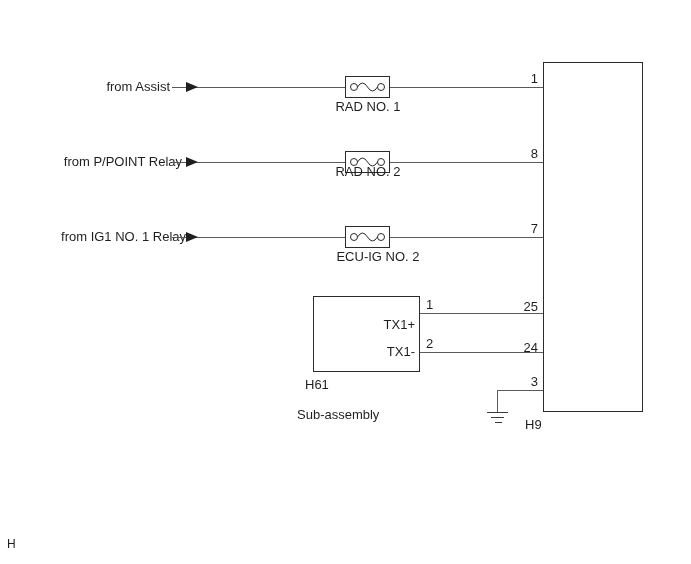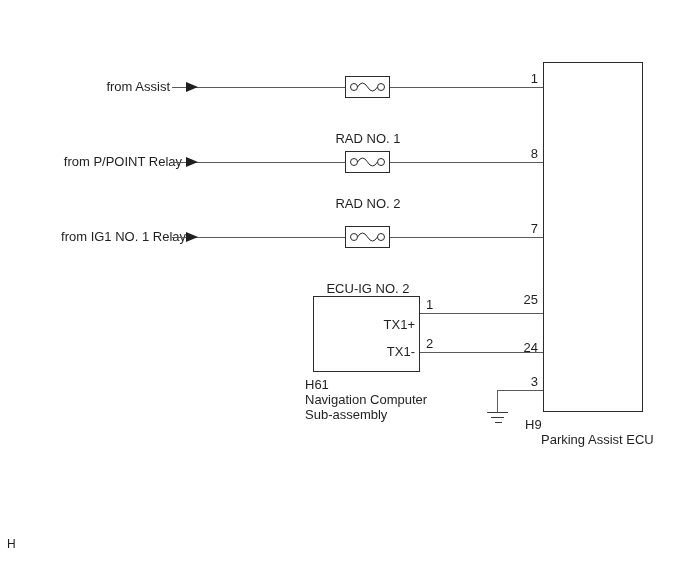--- a/index.html
+++ b/index.html
@@ -10,21 +10,21 @@
     font-family:"Liberation Sans",sans-serif;
     overflow:hidden;
   }
   .txt{
     position:absolute;
     font-size:13px;line-height:16px;
     color:#1f1f1f;
     white-space:nowrap;
   }
   .r{text-align:right;}
-  .c{text-align:center;margin-top:32px;}
+  .c{text-align:center;}
   .wire{position:absolute;height:0;border-top:1px solid #5a5a5a;}
   .vwire{position:absolute;width:0;border-left:1px solid #5a5a5a;}
   .arrow{
     position:absolute;width:0;height:0;
     border-left:12px solid #1f1f1f;
     border-top:5px solid transparent;
     border-bottom:5px solid transparent;
   }
   .fusebox{
     position:absolute;width:45px;height:22px;
@@ -80,37 +80,36 @@
     <div class="txt r" style="left:16px;top:229px;width:170px">from IG1 NO. 1 Relay</div>
     <div class="wire" style="left:172px;top:237px;width:173px"></div>
     <div class="arrow" style="left:186px;top:232px"></div>
     <div class="fusebox" style="left:345px;top:226px">
       <svg width="43" height="20" viewBox="0 0 43 20">
         <circle cx="8" cy="10" r="3.5" fill="none" stroke="#2b2b2b" stroke-width="1"></circle>
         <circle cx="35" cy="10" r="3.5" fill="none" stroke="#2b2b2b" stroke-width="1"></circle>
         <path d="M11.5 10 Q16.5 2 21.5 10 T31.5 10" fill="none" stroke="#2b2b2b" stroke-width="1"></path>
       </svg>
     </div>
-    <div class="txt c" style="left:318px;top:249px;width:100px">ECU-IG NO. 2</div>
+    <div class="txt c" style="left:328px;top:249px;width:100px">ECU-IG NO. 2</div>
     <div class="wire" style="left:390px;top:237px;width:153px"></div>
     <div class="txt r" style="left:500px;top:221px;width:38px">7</div>
     <div class="txt" style="left:548px;top:229px">IG</div>
   </div>
 
   <div class="box" style="left:313px;top:296px;width:107px;height:76px"></div>
   <div class="txt r" style="left:330px;top:317px;width:85px">TX1+</div>
   <div class="txt r" style="left:330px;top:344px;width:85px">TX1-</div>
   <div class="txt" style="left:305px;top:377px">H61</div>
-  <div class="txt" style="left:305px;top:392px">Navigation Computer</div>
-  <div class="txt" style="left:305px;top:407px">Sub-assembly</div>
+  <div class="txt" style="left:297px;top:407px">Sub-assembly</div>
 
   <div>
     <div class="txt" style="left:426px;top:297px;width:20px">1</div>
     <div class="wire" style="left:420px;top:313px;width:123px"></div>
-    <div class="txt r" style="left:500px;top:292px;width:38px">25</div>
+    <div class="txt r" style="left:500px;top:299px;width:38px">25</div>
     <div class="txt" style="left:548px;top:305px">TX+</div>
   </div>
 
   <div>
     <div class="txt" style="left:426px;top:336px;width:20px">2</div>
     <div class="wire" style="left:420px;top:352px;width:123px"></div>
     <div class="txt r" style="left:500px;top:340px;width:38px">24</div>
     <div class="txt" style="left:548px;top:344px">TX-</div>
   </div>
 
@@ -121,17 +120,16 @@
     <div>
       <div class="vwire" style="left:497px;top:390px;height:22px"></div>
       <div class="gbar" style="left:487px;top:412px;width:21px"></div>
       <div class="gbar" style="left:491px;top:417px;width:13px"></div>
       <div class="gbar" style="left:495px;top:422px;width:7px"></div>
     </div>
   </div>
 
   <div class="box" style="left:543px;top:62px;width:100px;height:350px"></div>
   <div class="txt" style="left:525px;top:417px">H9</div>
-  <div class="txt" style="left:541px;top:432px">Parking Assist ECU</div>
 
   <div class="txt" style="left:7px;top:536px;font-size:12px">H</div>
 
 </div>
 
 </body></html>

